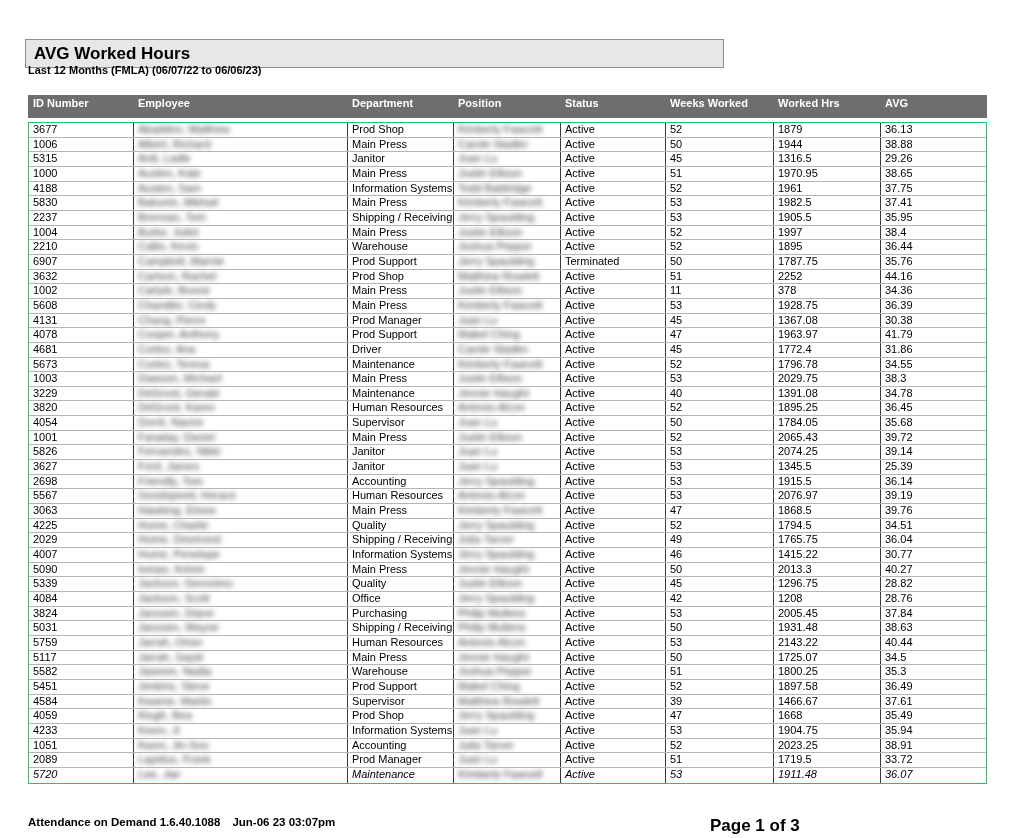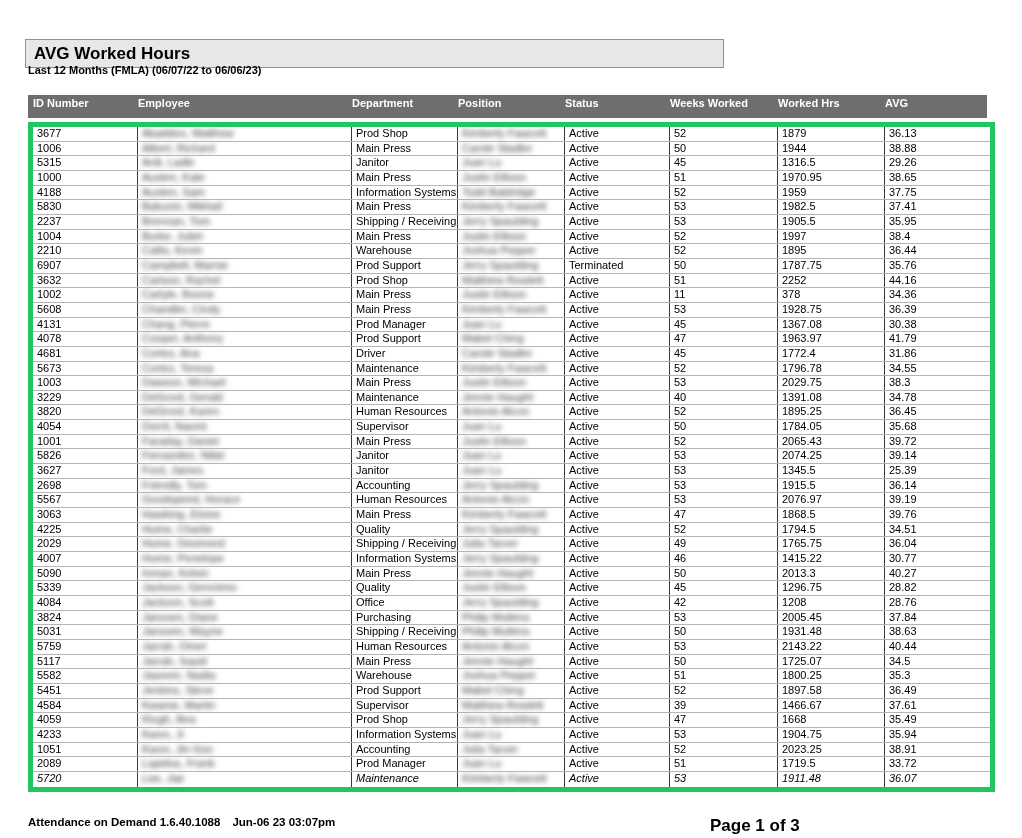--- a/index.html
+++ b/index.html
@@ -17,21 +17,21 @@
     position:absolute;left:28px;top:95px;width:959px;height:23px;
     background:#6e6e6e;display:flex;
   }
   .hcell{
     color:#ffffff;font-weight:bold;font-size:11px;line-height:16px;
     padding-left:5px;box-sizing:border-box;overflow:hidden;white-space:nowrap;
     flex:0 0 auto;
   }
   .tbody{
     position:absolute;left:28px;top:122px;width:957px;
-    border:5px solid #22c55e;background:#fff;
+    border:1px solid #22c55e;background:#fff;
   }
   .trow{display:flex;height:14.67px;box-sizing:border-box;border-bottom:1px solid #b5b5b5;}
   .trow:last-child{border-bottom:none;font-style:italic;}
   .tcell{
     font-size:11px;line-height:13.5px;padding:0 0 0 4px;box-sizing:border-box;
     border-right:1px solid #3a3a3a;overflow:hidden;white-space:nowrap;flex:0 0 auto;
   }
   .tcell:last-child{border-right:none;}
   .c0{width:105px}.c1{width:214px}.c2{width:106px}.c3{width:107px}
   .c4{width:105px}.c5{width:108px}.c6{width:107px}.c7{width:105px}
@@ -101,21 +101,21 @@
     <div class="tcell c6">1970.95</div>
     <div class="tcell c7">38.65</div>
   </div>
     <div class="trow">
     <div class="tcell c0">4188</div>
     <div class="tcell c1"><span class="redacted">Austen, Sam</span></div>
     <div class="tcell c2">Information Systems</div>
     <div class="tcell c3"><span class="redacted">Todd Baldridge</span></div>
     <div class="tcell c4">Active</div>
     <div class="tcell c5">52</div>
-    <div class="tcell c6">1959</div>
+    <div class="tcell c6">1961</div>
     <div class="tcell c7">37.75</div>
   </div>
     <div class="trow">
     <div class="tcell c0">5830</div>
     <div class="tcell c1"><span class="redacted">Bakunin, Mikhail</span></div>
     <div class="tcell c2">Main Press</div>
     <div class="tcell c3"><span class="redacted">Kimberly Fawcett</span></div>
     <div class="tcell c4">Active</div>
     <div class="tcell c5">53</div>
     <div class="tcell c6">1982.5</div>

